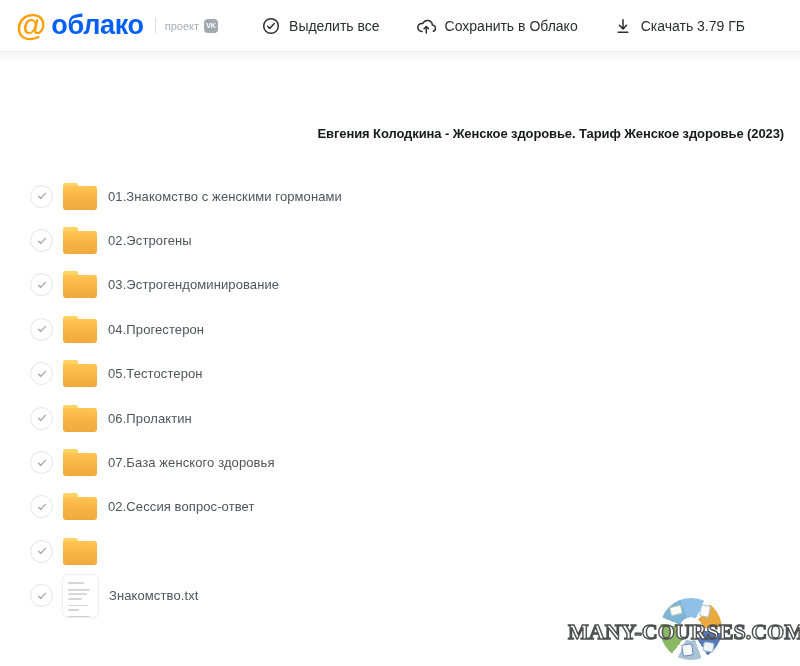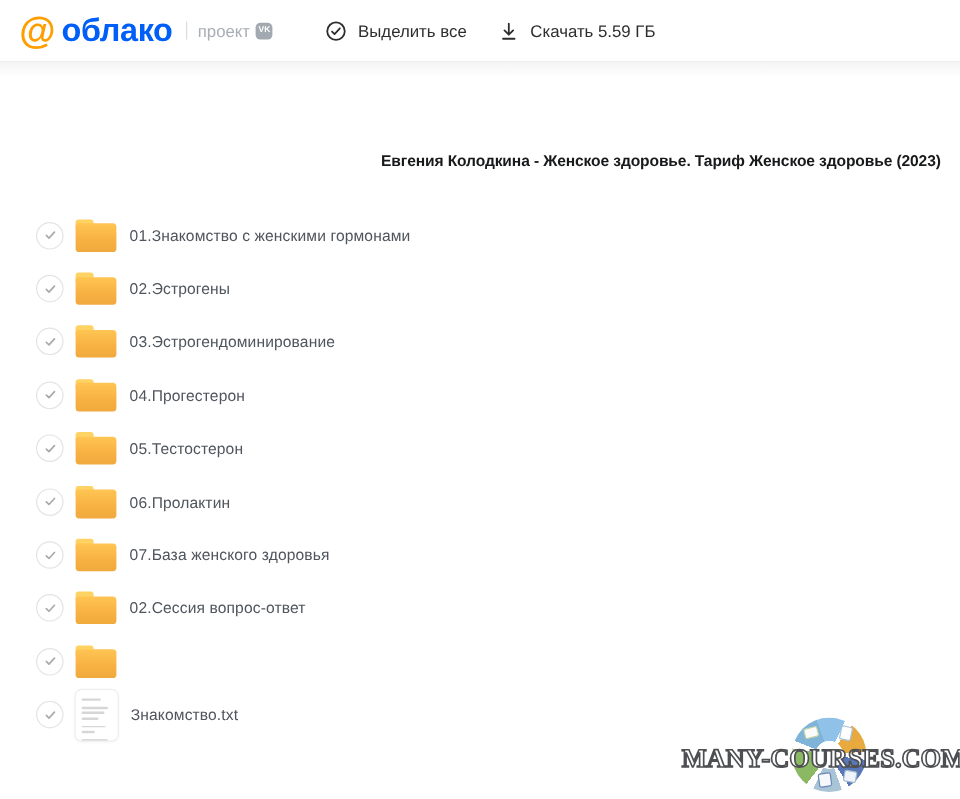--- a/index.html
+++ b/index.html
@@ -16,26 +16,26 @@
     position:absolute; left:0; top:52px; width:100%; height:12px;
     background:linear-gradient(180deg, rgba(60,60,60,0.05), rgba(0,0,0,0)); z-index:4;
   }
   .logo { display:flex; align-items:center; cursor:pointer; }
   .at-glyph {
     color:#ff9e00; font-size:31px; font-weight:700; line-height:28px; margin-right:6px;
     letter-spacing:-1px;
   }
   .brand-name { color:#005ff9; font-size:27px; font-weight:700; letter-spacing:-0.3px; }
   .logo-divider { width:1px; height:15px; background:#d9dde2; margin:0 9px 0 11px; }
-  .project-label { color:#a8aeb5; font-size:14px; margin-right:5px; }
+  .project-label { color:#a8aeb5; font-size:11px; margin-right:5px; }
   .vk-badge {
     width:14px; height:14px; border-radius:4px; background:#a3a9b0; color:#ffffff;
     font-size:7px; font-weight:700; display:flex; align-items:center; justify-content:center;
   }
-  .header-actions { display:flex; align-items:center; gap:26px; margin-left:44px; }
+  .header-actions { display:flex; align-items:center; gap:36px; margin-left:44px; }
   .hbtn {
     display:flex; align-items:center; gap:9px; background:none; border:none;
     font-family:"Liberation Sans", sans-serif; font-size:14px; color:#2c2d2e; cursor:pointer;
     white-space:nowrap;
   }
   .hbtn svg { display:block; }
 
   
   .main { padding:0 16px; }
   .page-title {
@@ -120,29 +120,38 @@
     <button class="hbtn">
       <span>
         <svg width="18" height="18" viewBox="0 0 18 18" fill="none">
           <circle cx="9" cy="9" r="7.3" stroke="#2c2d2e" stroke-width="1.5"></circle>
           <path d="M5.7 9.3l2.1 2.1 4.4-4.8" stroke="#2c2d2e" stroke-width="1.5" stroke-linecap="round" stroke-linejoin="round"></path>
         </svg>
       </span>
       <span>Выделить все</span>
     </button>
 
+    <button class="hbtn">
+      <span>
+        <svg width="20" height="18" viewBox="0 0 20 18" fill="none">
+          <path d="M6.1 14.6a4.1 4.1 0 1 1 .7-8.1 5 5 0 0 1 9.6 1.5 3.2 3.2 0 0 1 1 6.2" stroke="#2c2d2e" stroke-width="1.5" stroke-linecap="round"></path>
+          <path d="M10.3 16v-6M8 11.8l2.3-2.3 2.3 2.3" stroke="#2c2d2e" stroke-width="1.5" stroke-linecap="round" stroke-linejoin="round"></path>
+        </svg>
+      </span>
+      <span>Сохранить в Облако</span>
+    </button>
 
     <button class="hbtn">
       <span>
         <svg width="18" height="18" viewBox="0 0 18 18" fill="none">
           <path d="M9 2.8v8.7M5.4 8.3L9 11.9l3.6-3.6" stroke="#2c2d2e" stroke-width="1.5" stroke-linecap="round" stroke-linejoin="round"></path>
           <path d="M4.2 15.3h9.6" stroke="#2c2d2e" stroke-width="1.5" stroke-linecap="round"></path>
         </svg>
       </span>
-      <span>Скачать 5.59 ГБ</span>
+      <span>Скачать 3.79 ГБ</span>
     </button>
   </div>
 </div>
 <div class="header-shadow"></div>
 
 <div class="main">
   <h1 class="page-title">Евгения Колодкина - Женское здоровье. Тариф Женское здоровье (2023)</h1>
   <div class="file-list">
       <div class="row">
     <span class="checkbox">

